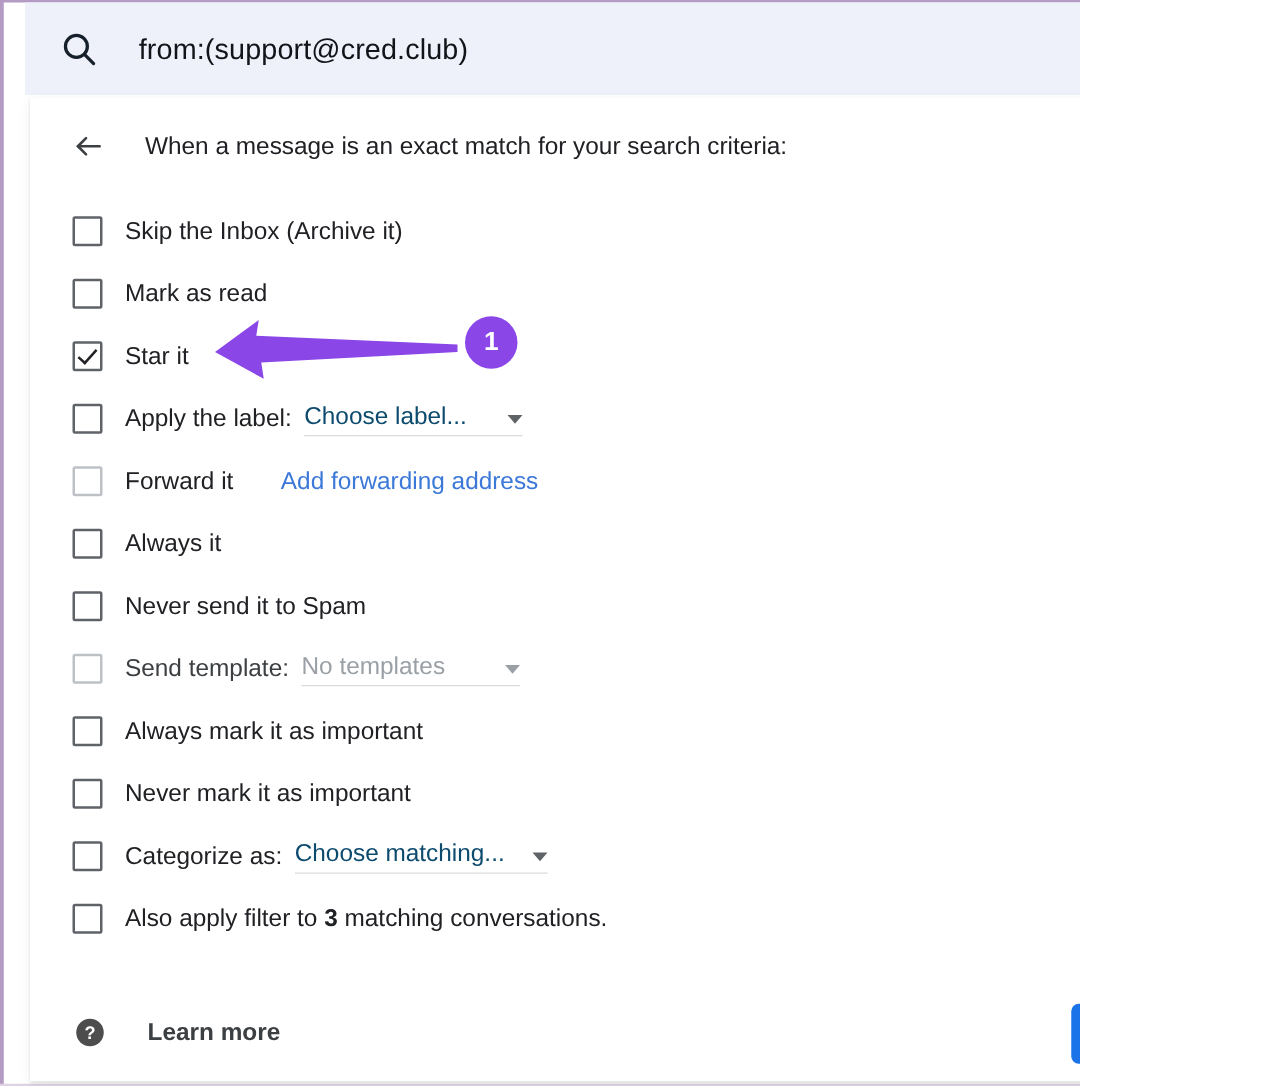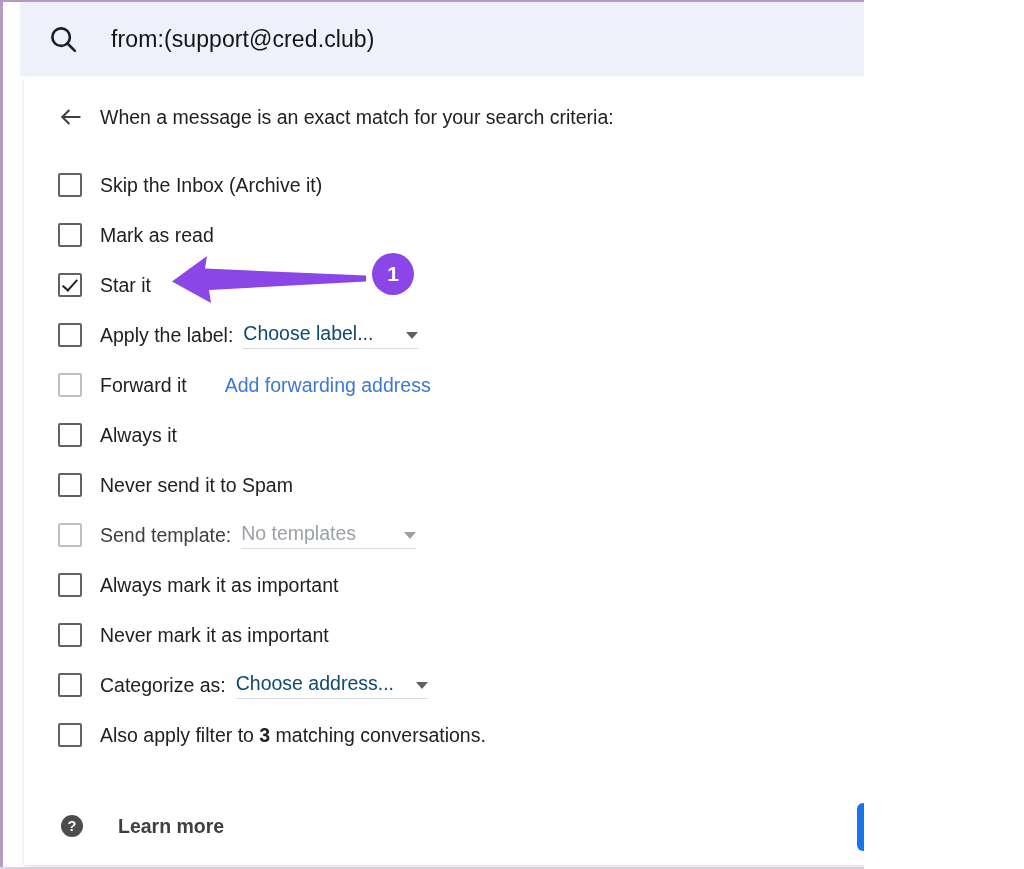--- a/index.html
+++ b/index.html
@@ -95,21 +95,21 @@
     left: 34px; top: 26px;
     display: flex;
     align-items: center;
   }
   .back-arrow {
     width: 26px; height: 26px;
     color: #3c4043;
     flex: none;
   }
   .head-text {
-    margin-left: 16px;
+    margin-left: 32px;
     font-size: 19.5px;
     color: #202124;
     white-space: nowrap;
   }
 
   
   .options {
     position: absolute;
     left: 34px; top: 82px;
     width: 930px;
@@ -353,21 +353,21 @@
 
       <div class="opt-row">
         <span class="cb"></span>
         <span class="opt-label">Never mark it as important</span>
       </div>
 
       <div class="opt-row">
         <span class="cb"></span>
         <span class="opt-label">Categorize as:</span>
         <span class="dropdown">
-          <span class="dd-text">Choose address...</span>
+          <span class="dd-text">Choose matching...</span>
           <span class="caret"></span>
         </span>
       </div>
 
       <div class="opt-row">
         <span class="cb"></span>
         <span class="opt-label"><span>Also apply filter to </span><span class="bold-count">3</span><span> matching conversations.</span></span>
       </div>
 
     </div>

